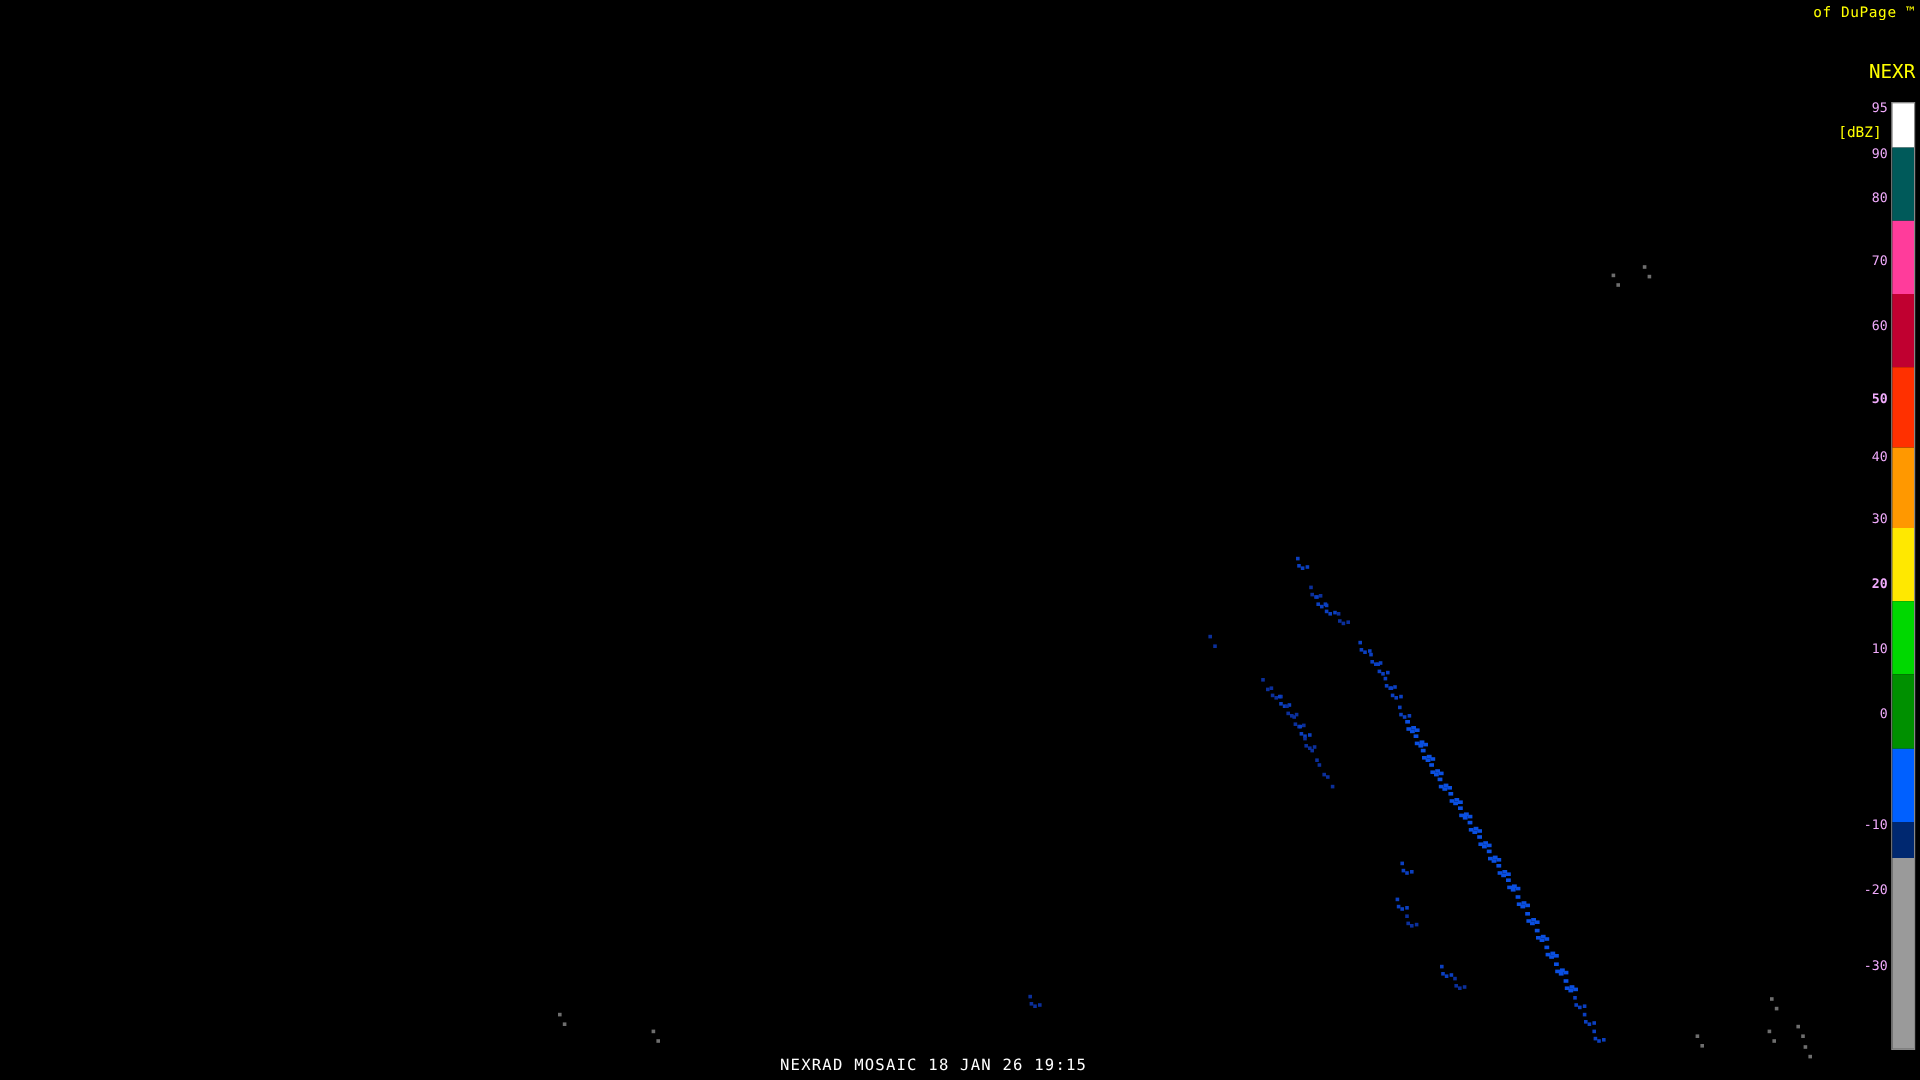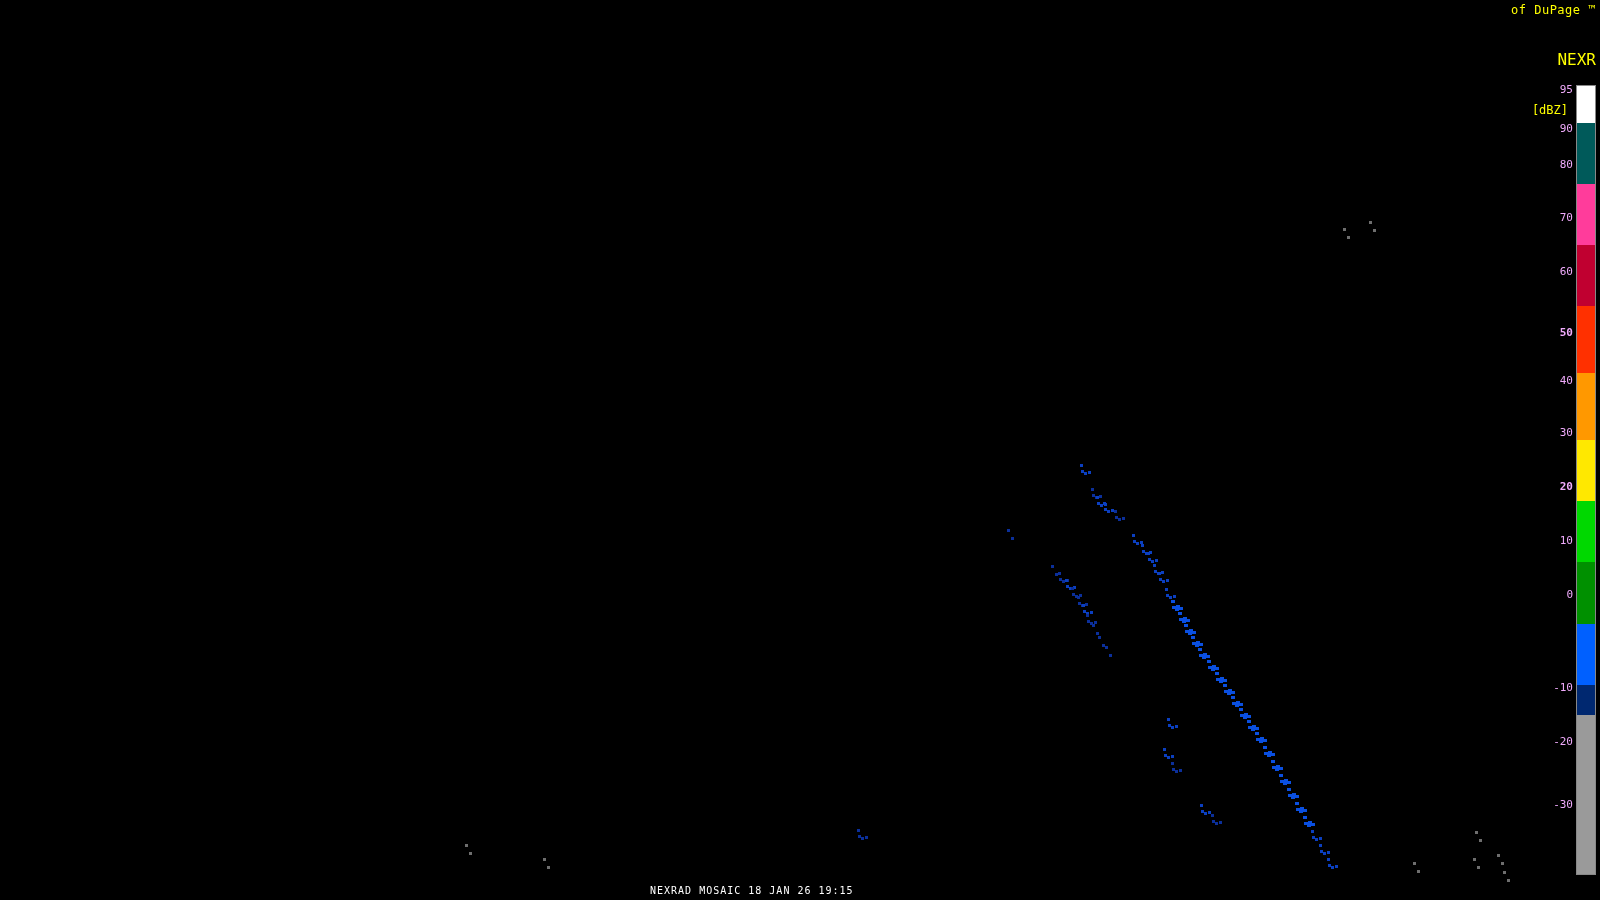--- a/index.html
+++ b/index.html
@@ -96,21 +96,21 @@
     white-space: nowrap;
     transform: translateY(-50%);
   }
 
   
   .caption {
     position: absolute;
     left: 650px;
     bottom: 4px;
     color: #ffffff;
-    font-size: 10px;
+    font-size: 13px;
     letter-spacing: 1px;
     white-space: nowrap;
   }
 </style>
 </head>
 <body>
 
 <div id="stage">
 
   <div class="credit">NEXLAB-College of DuPage ™</div>

